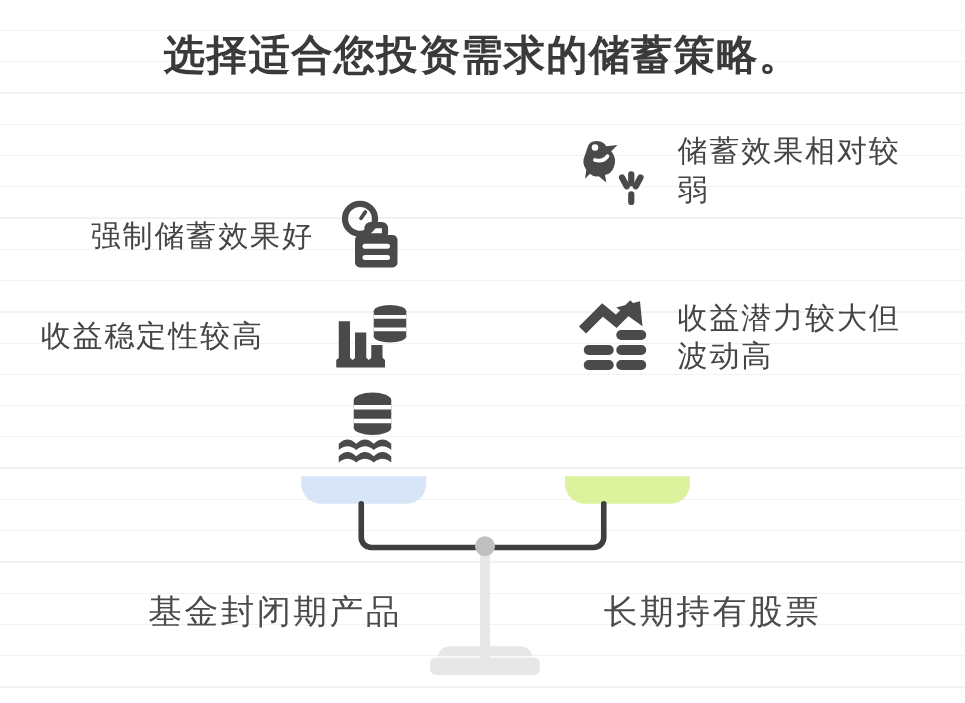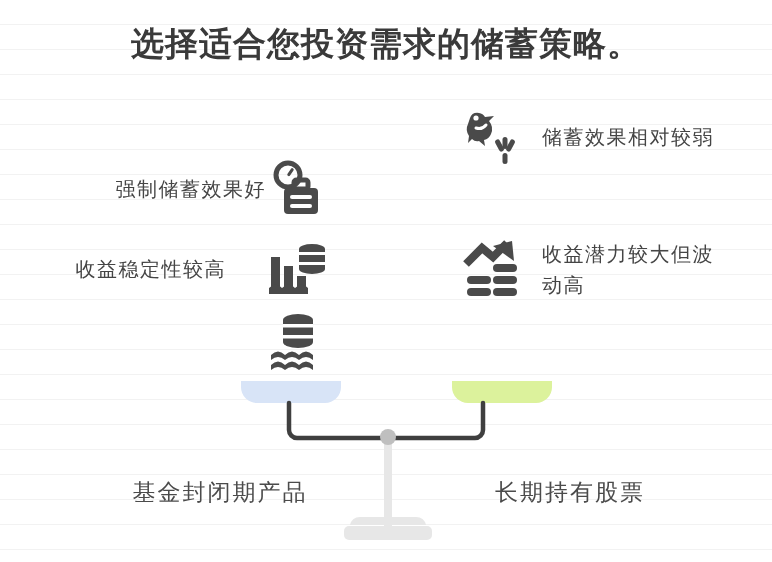--- a/index.html
+++ b/index.html
@@ -45,37 +45,37 @@
     white-space: nowrap;
   }
 
   
   .feature {
     position: absolute;
     display: flex;
     align-items: center;
   }
   .feature .label {
-    font-family: Liberation Mono, monospace;
-    font-size: 20px;
+    font-family: Liberation Serif, serif;
+    font-size: 24px;
     color: #454545;
     letter-spacing: 1.5px;
     line-height: 31px;
   }
   .feature .icon-box {
     width: 64px;
     height: 64px;
     flex: 0 0 64px;
     position: relative;
   }
   .feature .icon-box svg { display: block; }
 
   
   .feature.left  { justify-content: flex-end; }
-  .feature.left .label  { text-align: right; margin-right: 0; }
+  .feature.left .label  { text-align: right; margin-right: 15px; }
 
   
   .feature.right { justify-content: flex-start; }
   .feature.right .label { text-align: left; margin-left: 16px; }
 
   
   .f-l1 { left: 30px;  top: 158px; width: 300px; height: 64px; }
   .f-l2 { left: 30px;  top: 238px; width: 300px; height: 64px; gap: 40px; }
   .f-l3 { left: 30px;  top: 310px; width: 300px; height: 64px; }
 
@@ -84,22 +84,22 @@
   .f-r3 { left: 462px; top: 304px; width: 296px; height: 64px; }
 
   .f-r1 .label, .f-r2 .label { max-width: 182px; }
 
   
   .scale { position: absolute; left: 0; top: 0; width: 772px; height: 562px; }
 
   
   .caption {
     position: absolute;
-    font-family: Liberation Sans, sans-serif;
-    font-size: 23px;
+    font-family: Liberation Mono, monospace;
+    font-size: 27px;
     color: #4b4b4b;
     letter-spacing: 2px;
     line-height: 30px;
     white-space: nowrap;
   }
   .cap-left  { left: 90px;  top: 477px; width: 260px; text-align: center; }
   .cap-right { left: 440px; top: 477px; width: 260px; text-align: center; }
 </style>
 </head>
 <body>

